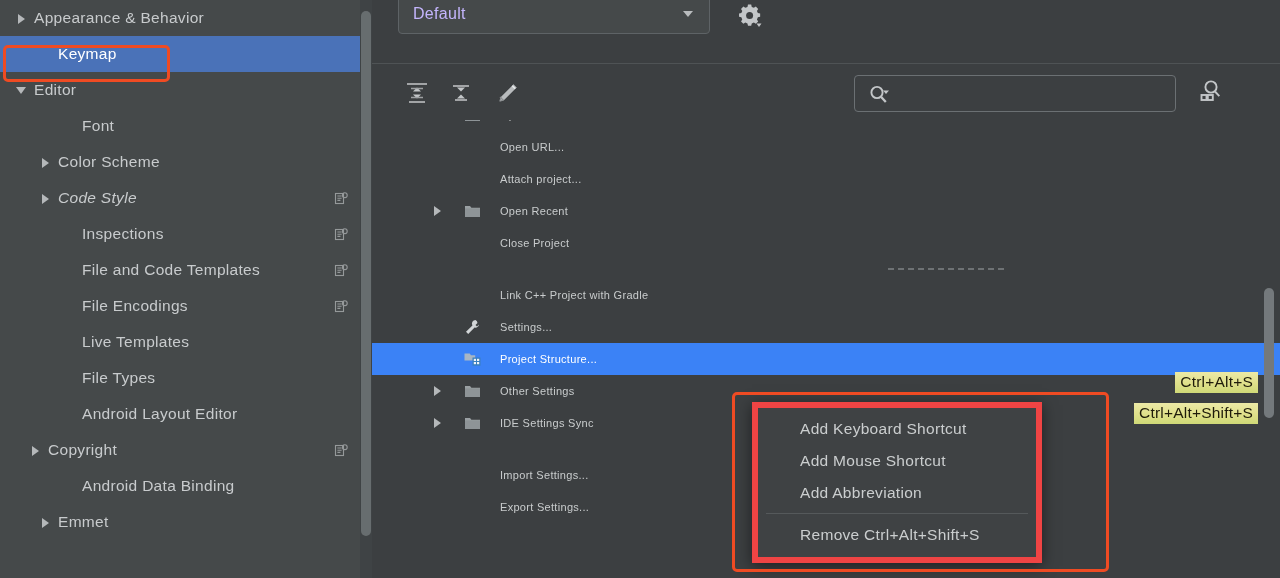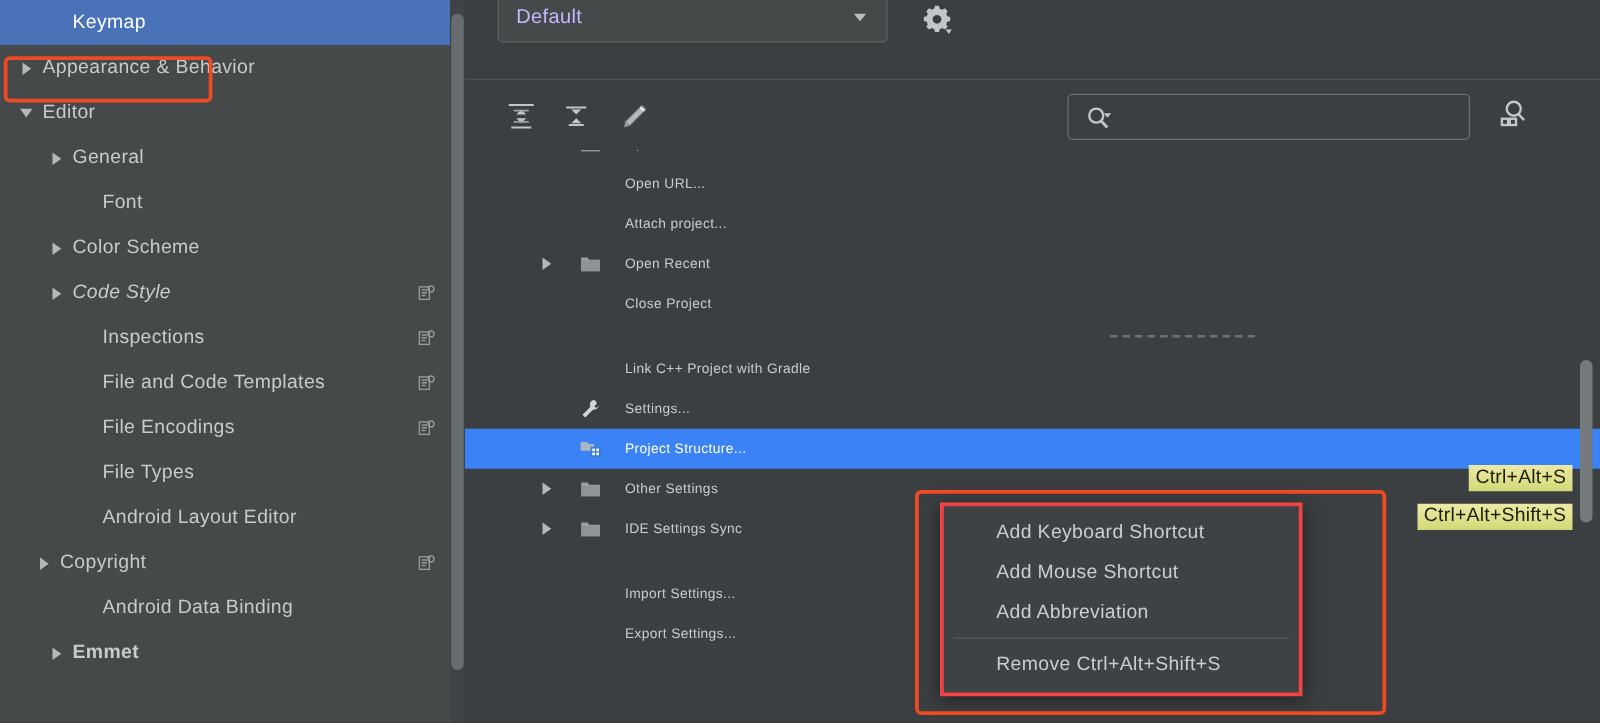--- a/index.html
+++ b/index.html
@@ -132,53 +132,49 @@
 
   
   #tree-scroll-thumb {
     position:absolute; right:6px; top:168px; width:10px; height:130px;
     background:#74797c; border-radius:5px;
   }
 
   
   #ctx-menu {
     position:absolute; left:752px; top:402px; width:290px;
-    background:#3f4244; border:3px solid #ef4444;
+    background:#3f4244; border:6px solid #ef4444;
     box-shadow:0 3px 14px rgba(0,0,0,.5);
     padding:5px 0 6px 0;
   }
   .ctx-item {
     height:32px; display:flex; align-items:center;
     padding-left:42px; font-size:15.5px; color:#cbcecf;
     white-space:nowrap; letter-spacing:.3px;
   }
   #ctx-div { height:1px; background:#55595b; margin:4px 8px 5px 8px; }
 </style>
 </head>
 <body>
 
 <div id="app">
 
   <div id="sidebar">
     <div id="sidebar-rows">
-        <div class="tree-row selected" style="padding-left: 38px;">
-          <span class="arrow"></span>
-          <span class="tree-label">Keymap</span>
-        </div>
         <div class="tree-row" style="padding-left: 14px;">
           <span class="arrow collapsed"></span>
           <span class="tree-label">Appearance &amp; Behavior</span>
         </div>
+        <div class="tree-row selected" style="padding-left: 38px;">
+          <span class="arrow"></span>
+          <span class="tree-label">Keymap</span>
+        </div>
         <div class="tree-row" style="padding-left: 14px;">
           <span class="arrow expanded"></span>
           <span class="tree-label">Editor</span>
-        </div>
-        <div class="tree-row" style="padding-left: 38px;">
-          <span class="arrow collapsed"></span>
-          <span class="tree-label">General</span>
         </div>
         <div class="tree-row" style="padding-left: 62px;">
           <span class="arrow"></span>
           <span class="tree-label">Font</span>
         </div>
         <div class="tree-row" style="padding-left: 38px;">
           <span class="arrow collapsed"></span>
           <span class="tree-label">Color Scheme</span>
         </div>
         <div class="tree-row" style="padding-left: 38px; font-style: italic;">
@@ -220,20 +216,24 @@
           <span class="cfg-icon"><svg viewBox="0 0 14 14" width="14" height="14">
               <g fill="none" stroke="#b5b8ba" stroke-width="1.1">
                 <rect x="1.5" y="2.5" width="8" height="10"></rect>
                 <path d="M3.4 5h4.2M3.4 7.2h4.2M3.4 9.4h3"></path>
                 <circle cx="10.8" cy="4.2" r="2.4"></circle>
               </g>
             </svg></span>
         </div>
         <div class="tree-row" style="padding-left: 62px;">
           <span class="arrow"></span>
+          <span class="tree-label">Live Templates</span>
+        </div>
+        <div class="tree-row" style="padding-left: 62px;">
+          <span class="arrow"></span>
           <span class="tree-label">File Types</span>
         </div>
         <div class="tree-row" style="padding-left: 62px;">
           <span class="arrow"></span>
           <span class="tree-label">Android Layout Editor</span>
         </div>
         <div class="tree-row" style="padding-left: 28px;">
           <span class="arrow collapsed"></span>
           <span class="tree-label">Copyright</span>
           <span class="cfg-icon"><svg viewBox="0 0 14 14" width="14" height="14">
@@ -241,21 +241,21 @@
                 <rect x="1.5" y="2.5" width="8" height="10"></rect>
                 <path d="M3.4 5h4.2M3.4 7.2h4.2M3.4 9.4h3"></path>
                 <circle cx="10.8" cy="4.2" r="2.4"></circle>
               </g>
             </svg></span>
         </div>
         <div class="tree-row" style="padding-left: 62px;">
           <span class="arrow"></span>
           <span class="tree-label">Android Data Binding</span>
         </div>
-        <div class="tree-row" style="padding-left: 38px; font-weight: bold;">
+        <div class="tree-row" style="padding-left: 38px;">
           <span class="arrow collapsed"></span>
           <span class="tree-label">Emmet</span>
         </div>
       </div>
     <div id="sidebar-scroll-track">
       <div id="sidebar-scroll-thumb"></div>
     </div>
   </div>
 
   <div id="right">

